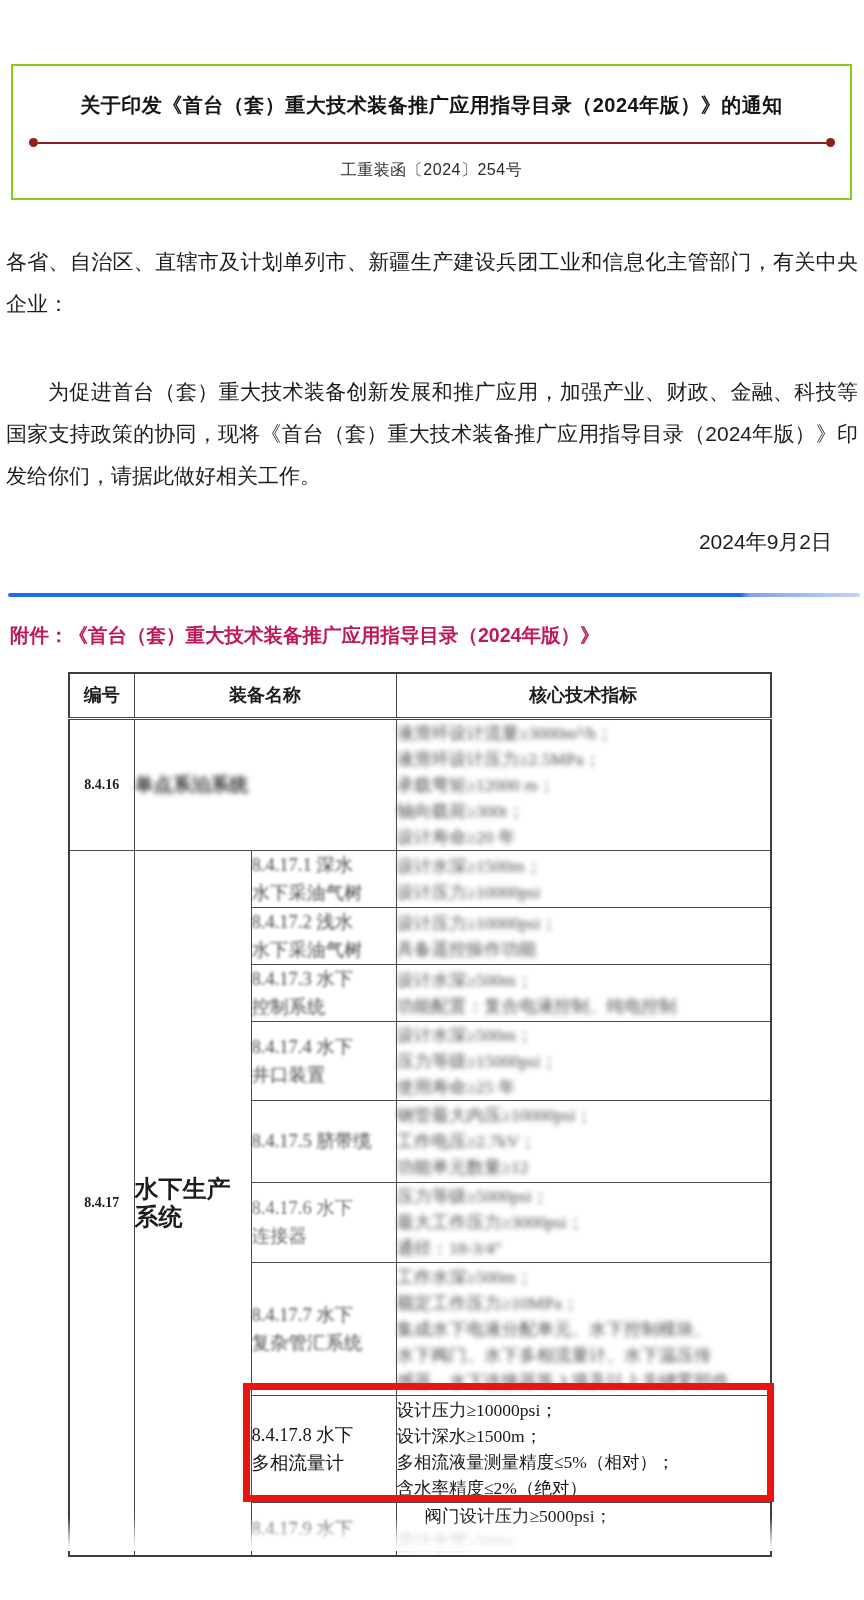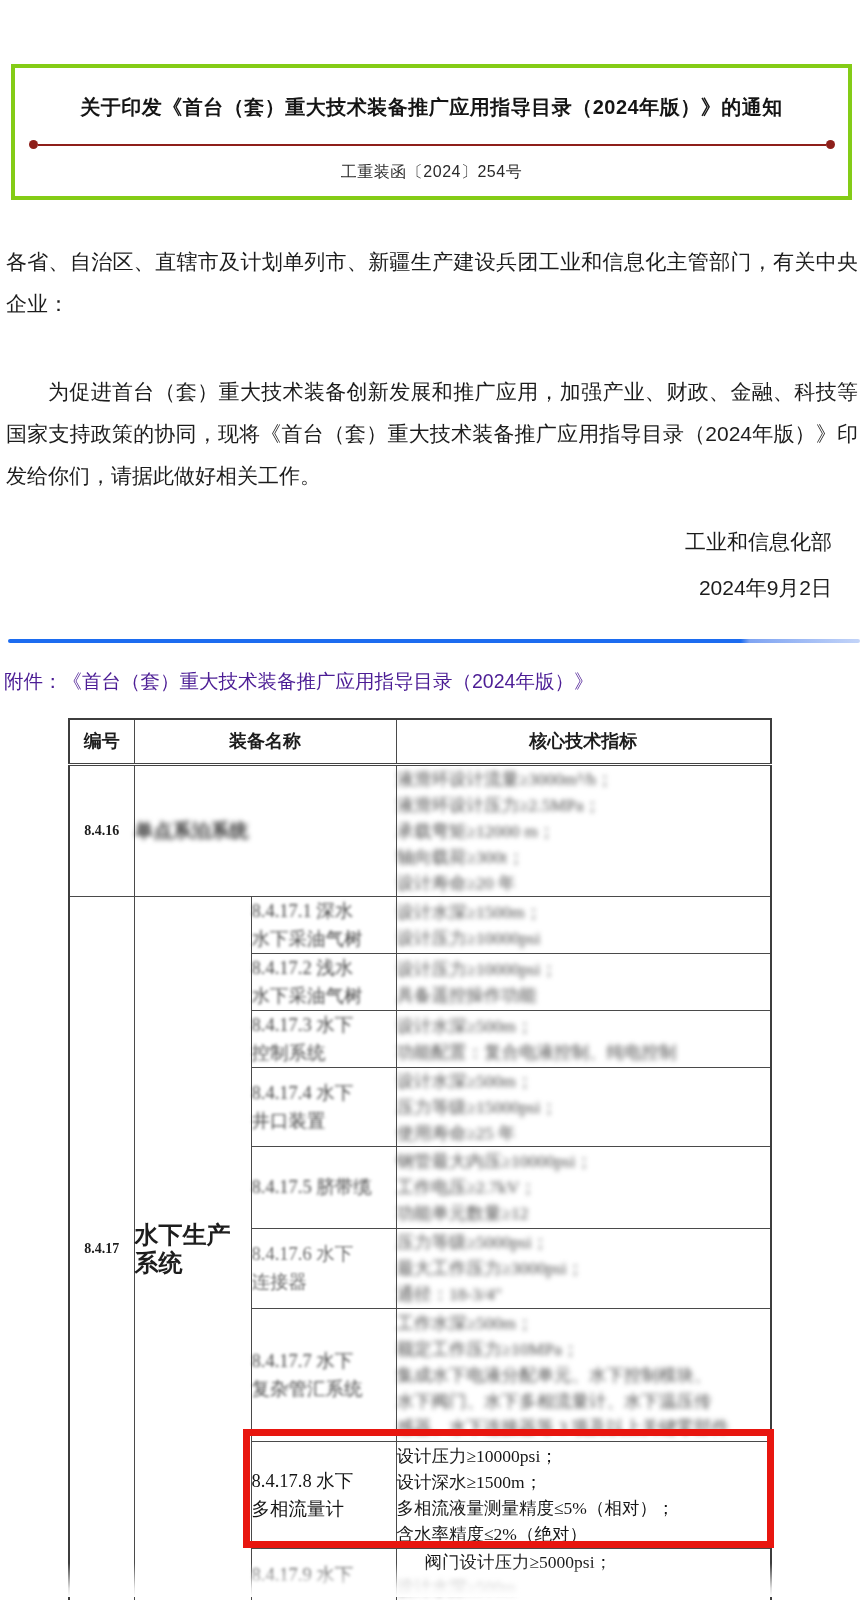--- a/index.html
+++ b/index.html
@@ -10,21 +10,21 @@
     color: #1c1c1c;
     position: relative;
     overflow: hidden;
   }
 
   
   .notice-box {
     box-sizing: border-box;
     margin: 64px 10px 0 11px;
     width: 841px; height: 136px;
-    border: 4px solid #84cc16;
+    border: 2px solid #84cc16;
     display: flex; flex-direction: column; align-items: center;
   }
   .notice-title {
     margin-top: 26px;
     font-size: 20px; font-weight: bold; letter-spacing: 0.5px;
     color: #151515; text-align: center; white-space: nowrap;
   }
   .notice-rule {
     margin-top: 19px;
     width: 806px; height: 9px;
@@ -56,22 +56,22 @@
 
   
   .blue-divider {
     margin: 28px 4px 0 8px; height: 4px;
     background: linear-gradient(to right, #1c6cf0 0%, #1c6cf0 86%, #7fa4f2 87%, #c3d4f8 100%);
     border-radius: 2px;
   }
 
   
   .attachment-line {
-    margin-top: 25px; padding: 0 4px;
-    font-size: 19.5px; font-weight: normal; color: #4c1d95; white-space: nowrap;
+    margin-top: 25px; padding: 0 10px;
+    font-size: 19.5px; font-weight: bold; color: #be185d; white-space: nowrap;
   }
 
   
   .table-wrap { position: relative; margin: 23px 0 0 68px; width: 702px; }
   table.catalog {
     border-collapse: collapse; table-layout: fixed;
     width: 702px;
     font-family: "Liberation Serif", "DejaVu Serif", serif;
     color: #1d1d1d;
   }
@@ -124,21 +124,20 @@
     <span class="rule-line"></span>
     <span class="rule-dot"></span>
   </div>
   <div class="notice-docnum">工重装函〔2024〕254号</div>
 </div>
 
 <div class="doc-body">
   <div class="salutation">各省、自治区、直辖市及计划单列市、新疆生产建设兵团工业和信息化主管部门，有关中央企业：</div>
   <div class="main-para">为促进首台（套）重大技术装备创新发展和推广应用，加强产业、财政、金融、科技等国家支持政策的协同，现将《首台（套）重大技术装备推广应用指导目录（2024年版）》印发给你们，请据此做好相关工作。</div>
   <div class="sign-block">
-    <div>工业和信息化部</div>
     <div>2024年9月2日</div>
   </div>
 </div>
 
 <div class="blue-divider"></div>
 
 <div class="attachment-line">附件：《首台（套）重大技术装备推广应用指导目录（2024年版）》</div>
 
 <div class="table-wrap">
   <table class="catalog">

